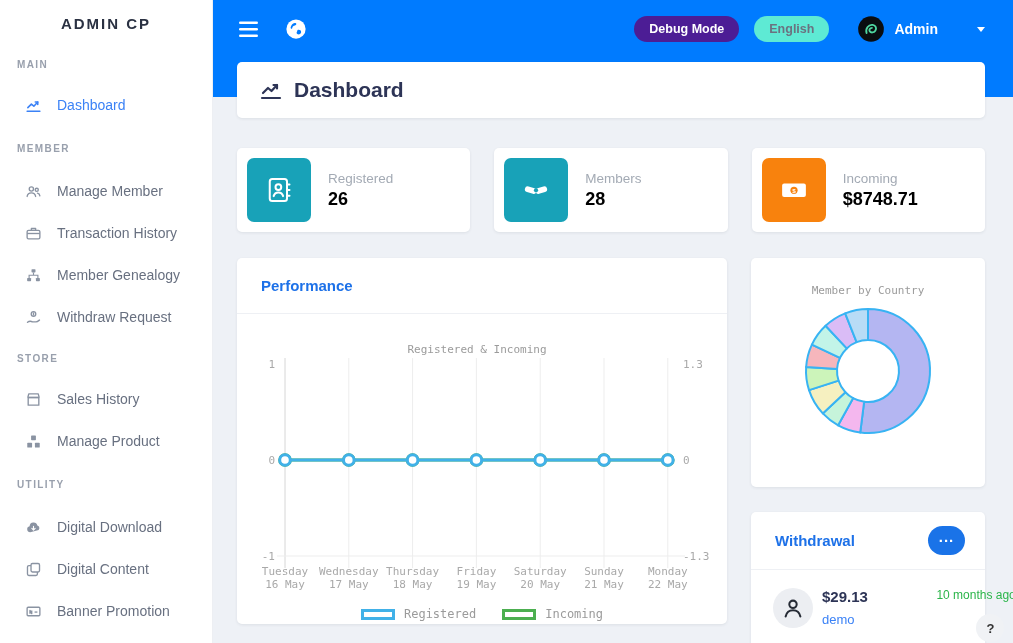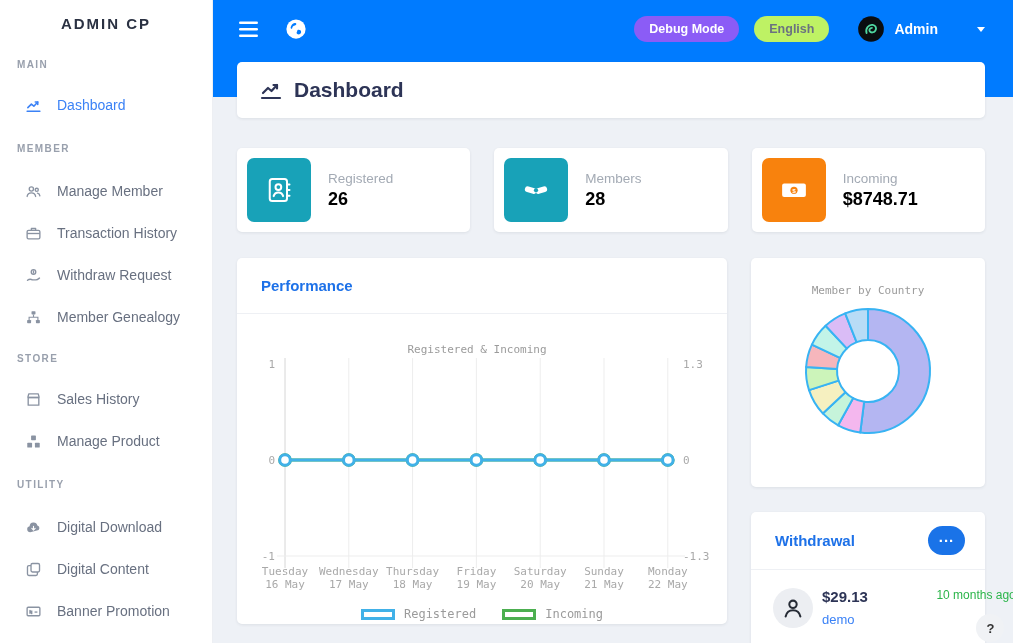--- a/index.html
+++ b/index.html
@@ -20,22 +20,22 @@
   .nav-item.active .nav-label { color:#3b82f6; font-weight:500; }
 
   
   .main { position:absolute; left:213px; top:0; right:0; bottom:0; }
   .blue-band { position:absolute; top:0; left:0; right:0; height:97px; background:#007bff; }
   .topbar { position:relative; z-index:2; height:58px; display:flex; align-items:center; padding:0 28px 0 20px; }
   .icon-btn { background:none; border:none; color:#fff; cursor:pointer; display:flex; align-items:center; justify-content:center; padding:6px; }
   .icon-btn + .icon-btn { margin-left:14px; }
   .topbar-spacer { flex:1; }
   .pill { border:none; border-radius:15px; font-size:12.5px; font-weight:bold; padding:6px 15px; cursor:pointer; font-family:"Liberation Sans",sans-serif; }
-  .pill.debug { background:#8b5cf6; color:#fff; }
-  .pill.lang { background:#bef264; color:#6b7280; margin-left:15px; }
+  .pill.debug { background:#4c1d95; color:#fff; }
+  .pill.lang { background:#5eead4; color:#6b7280; margin-left:15px; }
   .avatar-btn { margin-left:28px; width:28px; height:28px; border:none; background:none; padding:0; cursor:pointer; }
   .admin-btn { margin-left:9px; background:none; border:none; color:#fff; font-size:14px; font-weight:bold; cursor:pointer; display:flex; align-items:center; font-family:"Liberation Sans",sans-serif;gap:33px; }
   .caret { display:inline-block; margin-left:6px; width:0; height:0; border-left:4px solid transparent; border-right:4px solid transparent; border-top:5px solid #fff; }
 
   
   .content { position:relative; z-index:1; padding:4px 28px 0 24px; }
   .card { background:#fff; border-radius:5px; box-shadow:0 1px 3px rgba(40,50,70,.09); }
   .page-header { height:56px; display:flex; align-items:center; padding-left:22px; margin-bottom:30px; }
   .page-header .ph-icon { color:#2d3456; width:24px; height:24px; margin-right:11px; }
   .page-title { font-size:21px; font-weight:600; color:#2d3456; }
@@ -109,40 +109,40 @@
         <svg viewBox="0 0 24 24" fill="none" stroke="currentColor" stroke-width="1.9" stroke-linejoin="round">
             <rect x="3" y="7.5" width="18" height="12" rx="2"></rect>
             <path d="M9 7.5V5h6v2.5"></path>
             <path d="M3 12h18"></path>
           </svg>
       </span>
       <span class="nav-label">Transaction History</span>
     </a>
     <a class="nav-item">
       <span class="nav-icon">
-        <svg viewBox="0 0 24 24" fill="none" stroke="currentColor" stroke-width="1.9" stroke-linecap="round">
-            <circle cx="12" cy="7" r="3.2"></circle>
-            <path d="M12 5.6v2.8"></path>
-            <path d="M3.5 18.8c2.5-2 4.5-2 7-.6h5c1.8 0 3-1 5-2.6"></path>
-          </svg>
-      </span>
-      <span class="nav-label">Withdraw Request</span>
-    </a>
-    <a class="nav-item">
-      <span class="nav-icon">
         <svg viewBox="0 0 24 24">
             <g fill="currentColor">
               <rect x="9.2" y="3" width="5.6" height="4.6" rx="1"></rect>
               <rect x="3" y="15.4" width="5.6" height="4.6" rx="1"></rect>
               <rect x="15.4" y="15.4" width="5.6" height="4.6" rx="1"></rect>
             </g>
             <path d="M12 7.6v4M5.8 15.4v-3.8h12.4v3.8" fill="none" stroke="currentColor" stroke-width="1.6"></path>
           </svg>
       </span>
       <span class="nav-label">Member Genealogy</span>
+    </a>
+    <a class="nav-item">
+      <span class="nav-icon">
+        <svg viewBox="0 0 24 24" fill="none" stroke="currentColor" stroke-width="1.9" stroke-linecap="round">
+            <circle cx="12" cy="7" r="3.2"></circle>
+            <path d="M12 5.6v2.8"></path>
+            <path d="M3.5 18.8c2.5-2 4.5-2 7-.6h5c1.8 0 3-1 5-2.6"></path>
+          </svg>
+      </span>
+      <span class="nav-label">Withdraw Request</span>
     </a>
 
     <div class="section-label">STORE</div>
     <a class="nav-item">
       <span class="nav-icon">
         <svg viewBox="0 0 24 24" fill="none" stroke="currentColor" stroke-width="1.9" stroke-linejoin="round">
             <path d="M4 9.2 5.3 4h13.4L20 9.2"></path>
             <path d="M4.5 9.2h15V20h-15z"></path>
             <path d="M4 9.2h16"></path>
           </svg>

